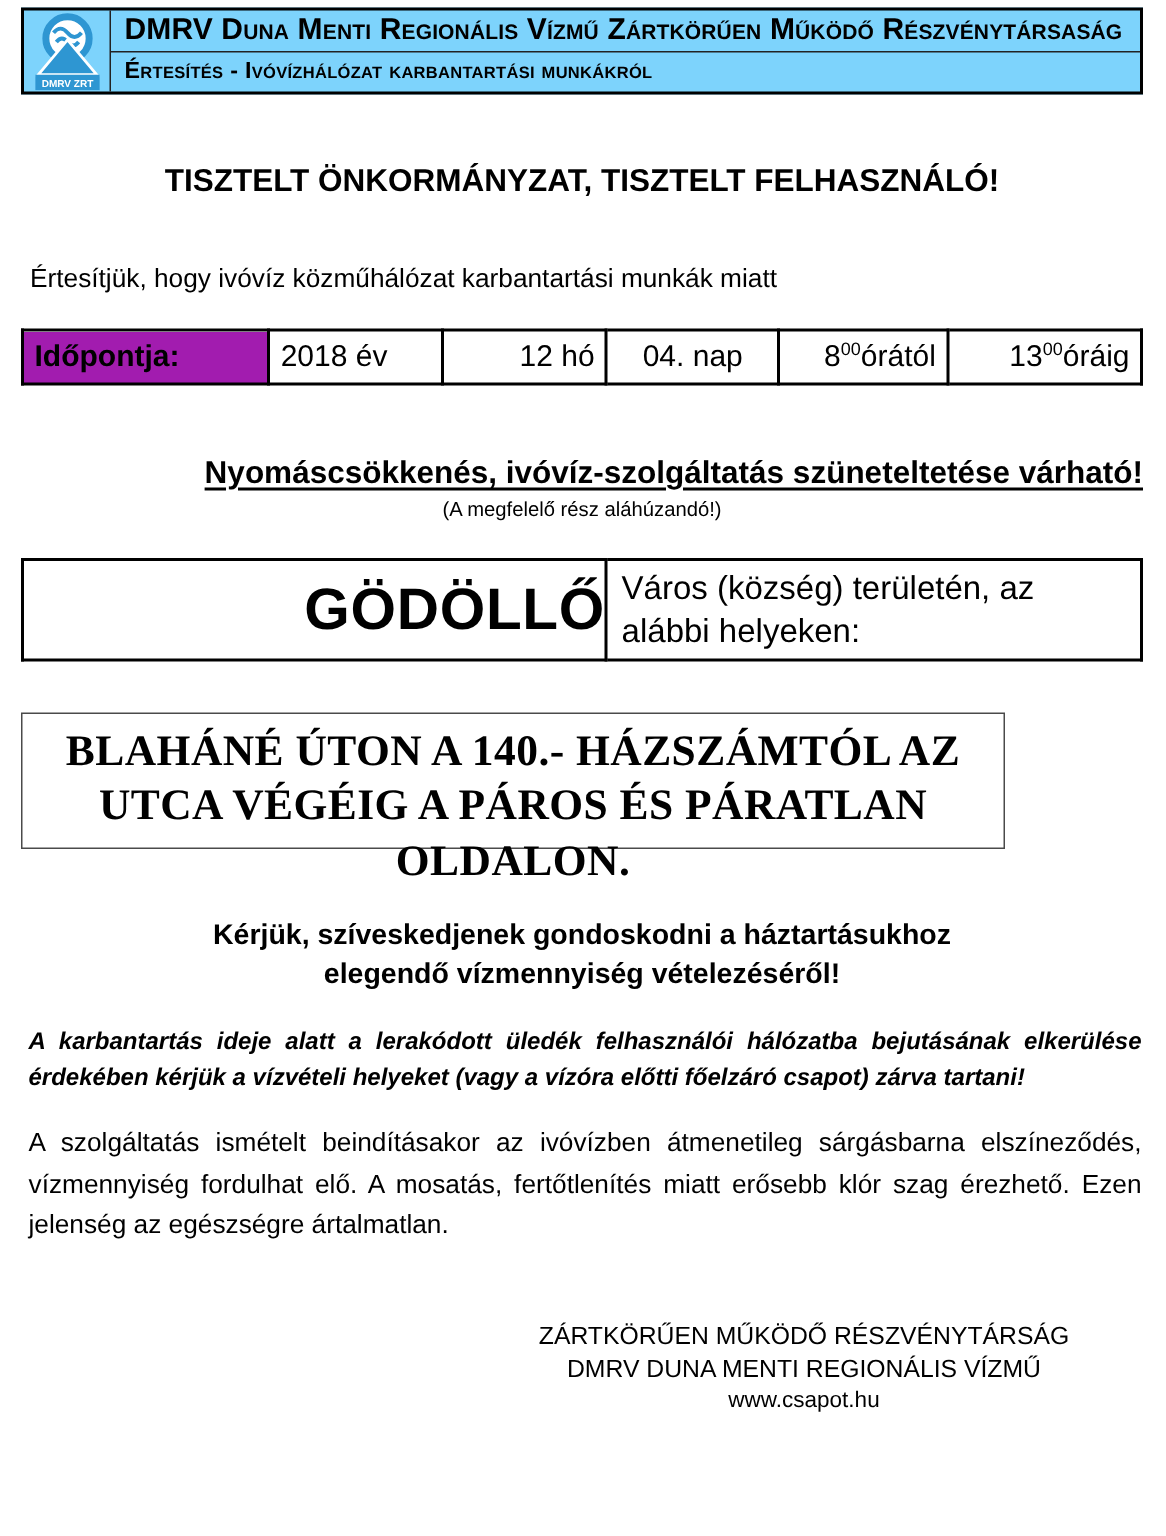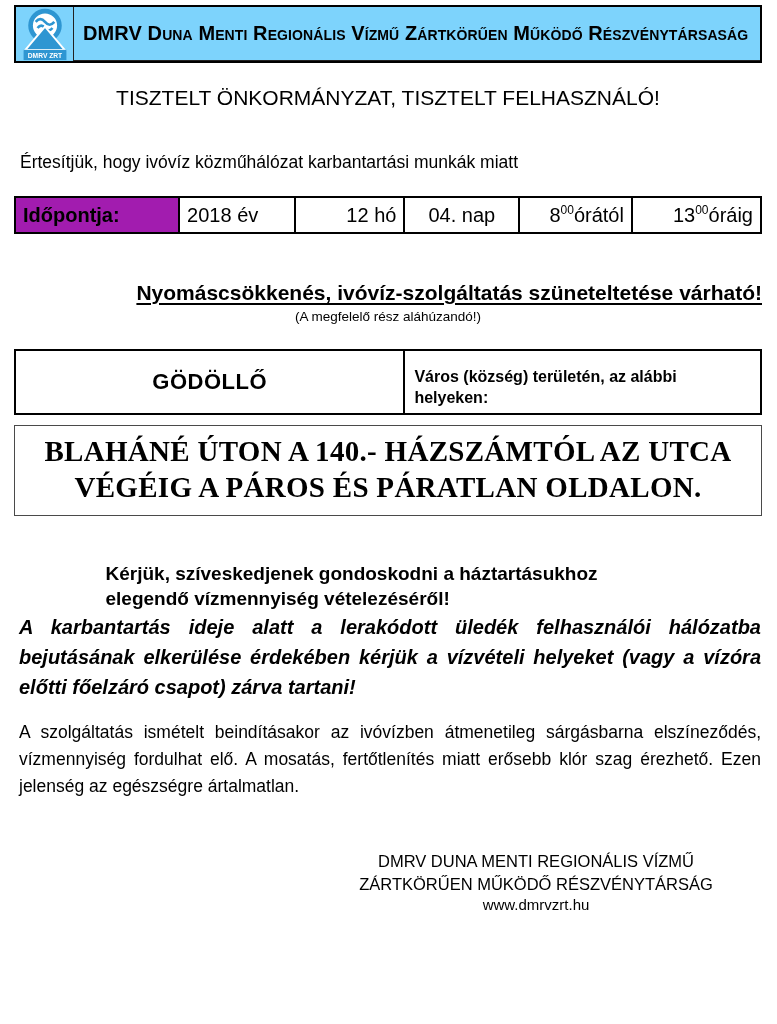--- a/index.html
+++ b/index.html
@@ -43,23 +43,23 @@
     padding-left: 9px;
     font-weight: bold;
     font-variant: small-caps;
     font-size: 15.5px;
     letter-spacing: 0.2px;
     white-space: nowrap;
   }
 
   
   .salutation {
-    margin-top: 23px;
-    text-align: center;
-    font-weight: normal;
+    margin-top: 46px;
+    text-align: center;
+    font-weight: bold;
     font-size: 21px;
   }
   .intro {
     margin-top: 42px;
     margin-left: 6px;
     font-size: 17.5px;
   }
 
   
   table.schedule {
@@ -102,64 +102,66 @@
   
   table.location {
     margin-top: 25px;
     width: 748px;
     border-collapse: collapse;
     table-layout: fixed;
   }
   table.location td { border: 2px solid #000; height: 60px; vertical-align: middle; }
   td.city {
     width: 52.2%;
-    text-align: center;
-    font-weight: bold;
-    font-size: 22px;
+    text-align: right;
+    font-weight: bold;
+    font-size: 39px;
     letter-spacing: 0.5px;
   }
   td.loc-label {
     width: 47.8%;
-    font-weight: bold;
-    font-size: 16px;
-    padding: 16px 10px 4px 9px;
+    font-weight: normal;
+    font-size: 22px;
+    padding: 4px 10px 4px 9px;
     line-height: 1.3;
     vertical-align: top;
   }
 
   
   .streets-box {
-    margin-top: 10px;
-    width: 748px;
+    margin-top: 34px;
+    width: 656px;
     height: 91px;
     border: 1.5px solid #4a4a4a;
     padding-top: 7px;
   }
   .streets-text {
     font-family: "Liberation Serif", "DejaVu Serif", serif;
     font-weight: bold;
     font-size: 29px;
     text-align: center;
     line-height: 1.25;
     letter-spacing: 0.3px;
   }
 
   .request {
     margin: 45px auto 0 auto;
     max-width: 565px;
+    text-align: center;
     font-weight: bold;
     font-size: 19px;
     line-height: 1.35;
   }
 
   .warning {
+    margin-top: 21px;
     margin-left: 5px; margin-right: 1px;
     font-weight: bold;
     font-style: italic;
-    font-size: 20px;
+    font-size: 16px;
     line-height: 1.5;
     text-align: justify;
   }
   .quality-note {
     margin-top: 17px;
     margin-left: 5px; margin-right: 1px;
     font-size: 17.5px;
     line-height: 1.55;
     text-align: justify;
   }
@@ -190,20 +192,21 @@
         <circle cx="24" cy="20" r="15.5" fill="#fff" stroke="#2e96d2" stroke-width="5"></circle>
         <path d="M14 16 q5 -6 10 0 q5 6 10 0" fill="none" stroke="#2e96d2" stroke-width="2.8"></path>
         <path d="M16 22.5 q4 -5 8 0 q4 5 8 0" fill="none" stroke="#2e96d2" stroke-width="2.8"></path>
         <path d="M24 21 L45 46 L3 46 Z" fill="#2e96d2" stroke="#fff" stroke-width="2"></path>
         <rect x="1" y="46" width="46" height="11" fill="#2e96d2"></rect>
         <text x="24" y="54.5" font-size="7.2" font-weight="bold" fill="#ffffff" text-anchor="middle" font-family="Liberation Sans, DejaVu Sans, sans-serif">DMRV ZRT</text>
       </svg>
     </div>
     <div class="header-text">
       <div class="header-row1">DMRV Duna Menti Regionális Vízmű Zártkörűen Működő Részvénytársaság</div>
+      <div class="header-row2">Értesítés - Ivóvízhálózat karbantartási munkákról</div>
     </div>
   </div>
 
   <div class="salutation">TISZTELT ÖNKORMÁNYZAT, TISZTELT FELHASZNÁLÓ!</div>
 
   <div class="intro">Értesítjük, hogy ivóvíz közműhálózat karbantartási munkák miatt</div>
 
   <table class="schedule">
     <tbody>
       <tr>
@@ -234,18 +237,18 @@
   </div>
 
   <div class="request">Kérjük, szíveskedjenek gondoskodni a háztartásukhoz elegendő vízmennyiség vételezéséről!</div>
 
   <div class="warning">A karbantartás ideje alatt a lerakódott üledék felhasználói hálózatba bejutásának elkerülése érdekében kérjük a vízvételi helyeket (vagy a vízóra előtti főelzáró csapot) zárva tartani!</div>
 
   <div class="quality-note">A szolgáltatás ismételt beindításakor az ivóvízben átmenetileg sárgásbarna elszíneződés, vízmennyiség fordulhat elő. A mosatás, fertőtlenítés miatt erősebb klór szag érezhető. Ezen jelenség az egészségre ártalmatlan.</div>
 
 
   <div class="footer">
+    <div class="footer-line">ZÁRTKÖRŰEN MŰKÖDŐ RÉSZVÉNYTÁRSÁG</div>
     <div class="footer-line">DMRV DUNA MENTI REGIONÁLIS VÍZMŰ</div>
-    <div class="footer-line">ZÁRTKÖRŰEN MŰKÖDŐ RÉSZVÉNYTÁRSÁG</div>
-    <div class="footer-site">www.dmrvzrt.hu</div>
+    <div class="footer-site">www.csapot.hu</div>
   </div>
 
 </div>
 
 </body></html>

